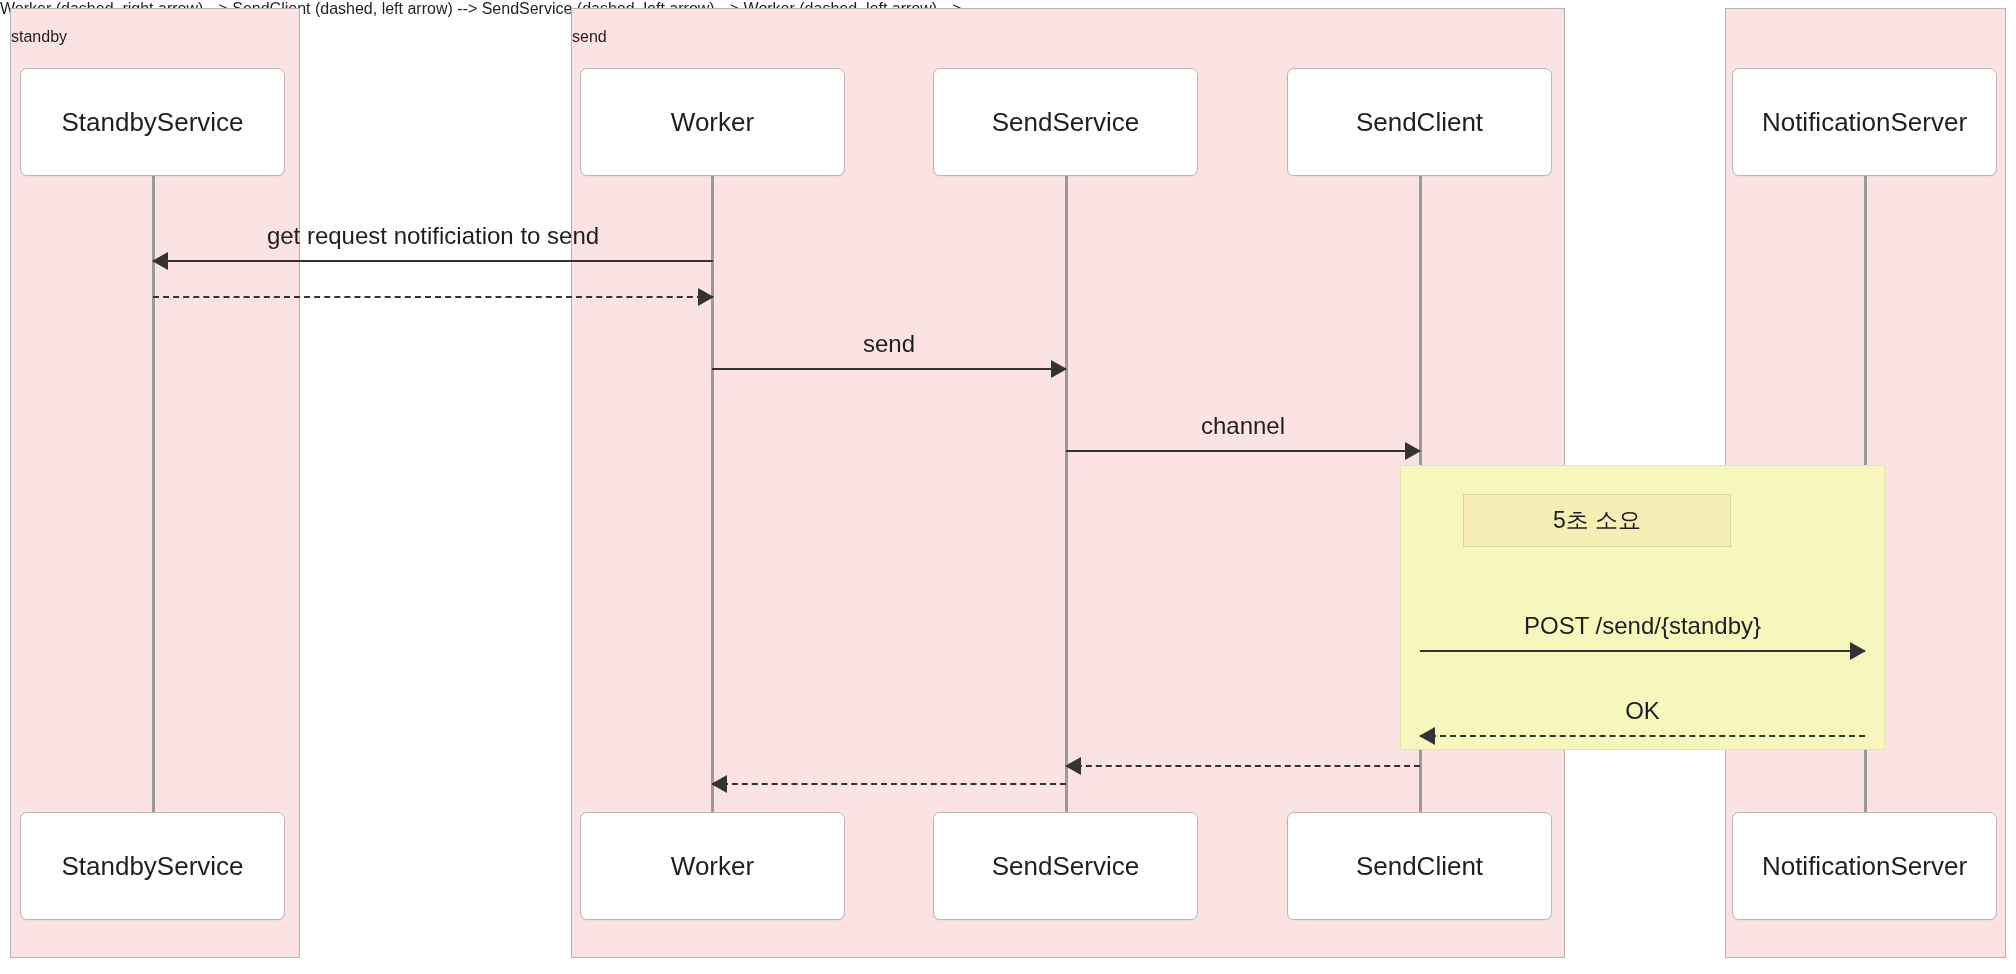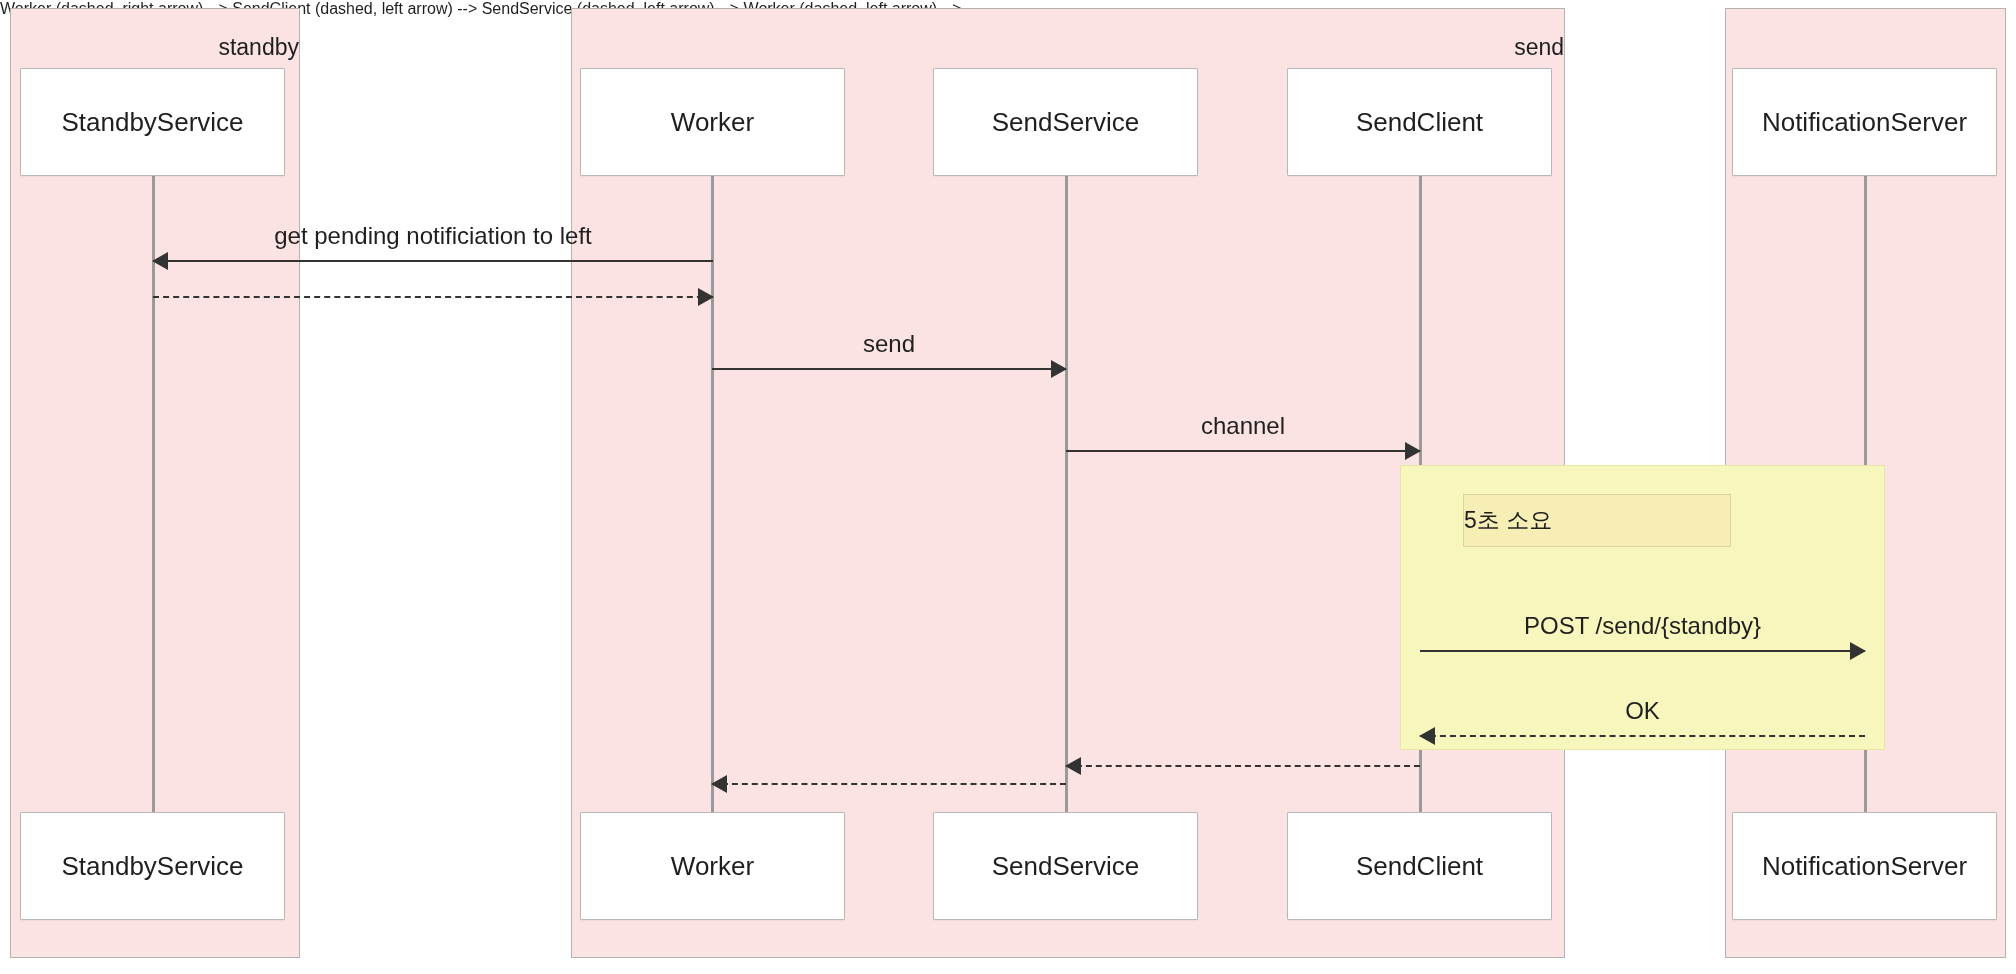--- a/index.html
+++ b/index.html
@@ -2,35 +2,35 @@
 <html><head>
 <meta charset="utf-8">
 <style>
   html,body{margin:0;padding:0;background:#ffffff;}
   body{width:2016px;height:974px;position:relative;overflow:hidden;
        font-family:"Liberation Sans","DejaVu Sans",sans-serif;color:#1f1f1f;}
   #stage{position:absolute;left:0;top:0;width:2016px;height:974px;}
 
   
   .group-box{position:absolute;background:#fbe3e4;border:1px solid #b3b3b3;box-sizing:border-box;}
-  .group-label{position:absolute;top:24px;left:0;width:100%;text-align:right;
-               font-size:23px;line-height:28px;color:#1f1f1f;}
+  .group-label{position:absolute;top:14px;left:0;width:100%;text-align:left;
+               font-size:16px;line-height:28px;color:#1f1f1f;}
 
   
-  .actor-box{position:absolute;background:#ffffff;border:1px solid #b7b7b7;border-radius:1px;
+  .actor-box{position:absolute;background:#ffffff;border:1px solid #b7b7b7;border-radius:7px;
              box-sizing:border-box;display:flex;align-items:center;justify-content:center;
              font-size:26px;color:#1f1f1f;box-shadow:0 1px 1px rgba(0,0,0,.04);}
 
   
   .lifeline{position:absolute;width:3px;background:#9a9a9a;}
 
   
   .note-block{position:absolute;background:#f7f6bd;border:1px solid #e6e6a8;box-sizing:border-box;}
   .note-label{position:absolute;background:#f6eeb4;border:1px solid #dcd59a;box-sizing:border-box;
-              display:flex;align-items:center;justify-content:flex-start;font-size:23px;color:#1f1f1f;}
+              display:flex;align-items:center;justify-content:center;font-size:23px;color:#1f1f1f;}
 
   
   .msg{position:absolute;height:0;}
   .msg .line{position:absolute;left:0;top:0;width:100%;height:0;
              border-top:2.5px solid #333333;}
   .msg.dashed .line{border-top:2.5px dashed #333333;}
   .msg .head{position:absolute;top:-8px;width:0;height:0;
              border-top:9px solid transparent;border-bottom:9px solid transparent;}
   .msg .head.right{right:-1px;border-left:16px solid #333333;}
   .msg .head.left{left:-1px;border-right:16px solid #333333;}
@@ -81,21 +81,21 @@
   </div>
   <div class="actor-box" style="left:1732px;top:68px;width:265px;height:108px;">
     <span>NotificationServer</span>
   </div>
 
   
   
   <div class="msg" style="left:153px;top:260px;width:560px;">
     <div class="line"></div>
     <div class="head left"></div>
-    <div class="label">get pending notificiation to left</div>
+    <div class="label">get request notificiation to send</div>
   </div>
 
    Worker (dashed, right arrow) --&gt;
   <div class="msg dashed" style="left:153px;top:296px;width:560px;">
     <div class="line"></div>
     <div class="head right"></div>
   </div>
 
   
   <div class="msg" style="left:712px;top:368px;width:354px;">

